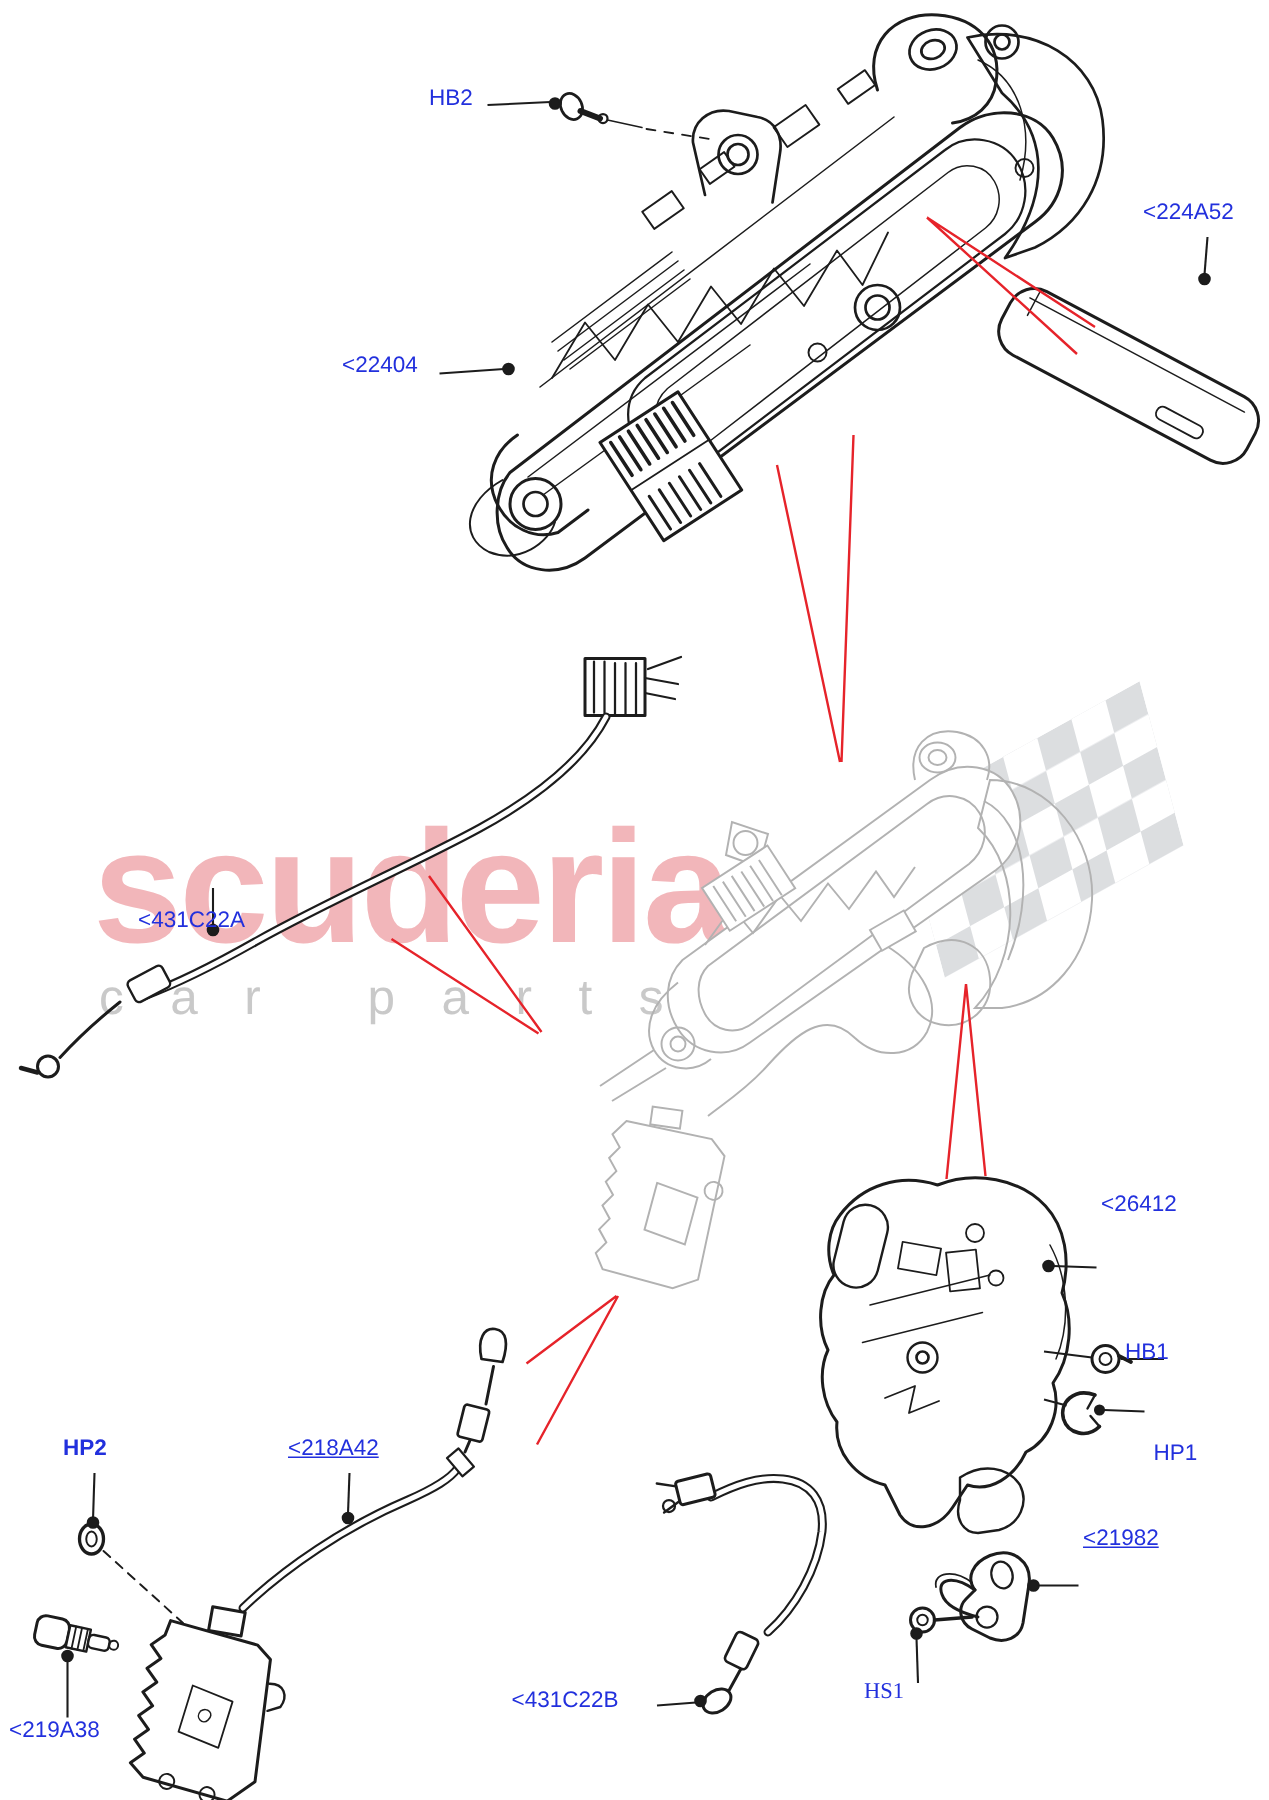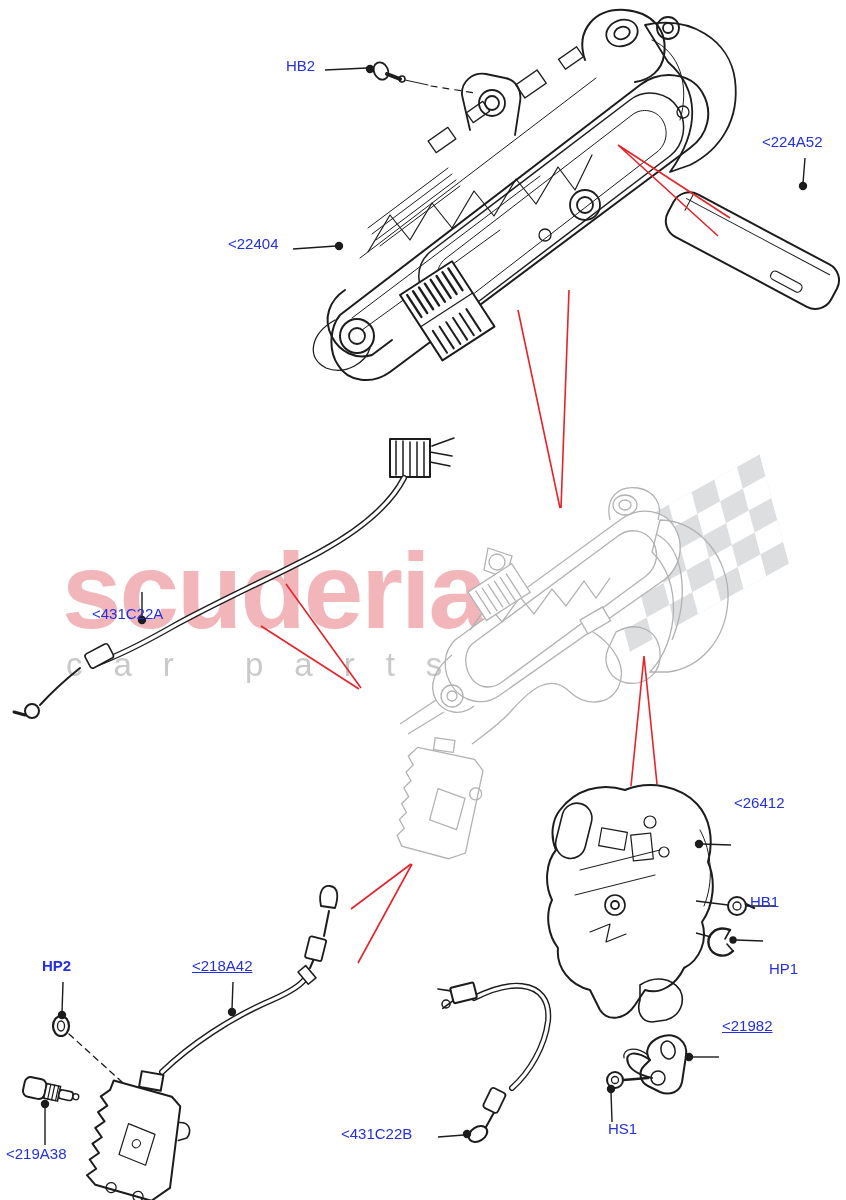--- a/index.html
+++ b/index.html
@@ -287,18 +287,18 @@
 </svg>
 
   <div class="callout" style="left:286px;top:58px;">HB2</div>
   <div class="callout" style="left:762px;top:134px;">&lt;224A52</div>
   <div class="callout" style="left:228px;top:236px;">&lt;22404</div>
   <div class="callout" style="left:92px;top:566px;margin-top:40px;">&lt;431C22A</div>
   <div class="callout" style="left:734px;top:795px;">&lt;26412</div>
   <div class="callout" style="left:750px;top:894px;">HB1</div>
   <div class="callout" style="left:769px;top:929px;margin-top:32px;">HP1</div>
   <div class="callout" style="left:722px;top:1018px;text-decoration:underline;">&lt;21982</div>
-  <div class="callout" style="left:608px;top:1121px;">HS1</div>
+  <div class="callout" style="left:576px;top:1121px;font-family:Liberation Serif, serif;">HS1</div>
   <div class="callout" style="left:42px;top:958px;font-weight:bold;">HP2</div>
   <div class="callout" style="left:192px;top:958px;text-decoration:underline;">&lt;218A42</div>
   <div class="callout" style="left:6px;top:1146px;">&lt;219A38</div>
   <div class="callout" style="left:341px;top:1126px;">&lt;431C22B</div>
 </div>
 
 </body></html>

